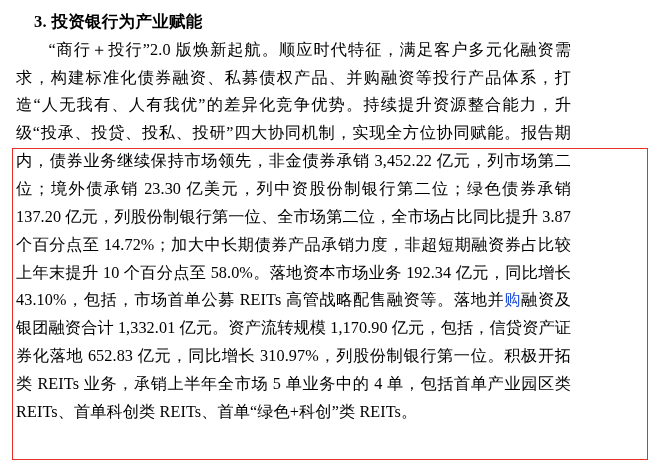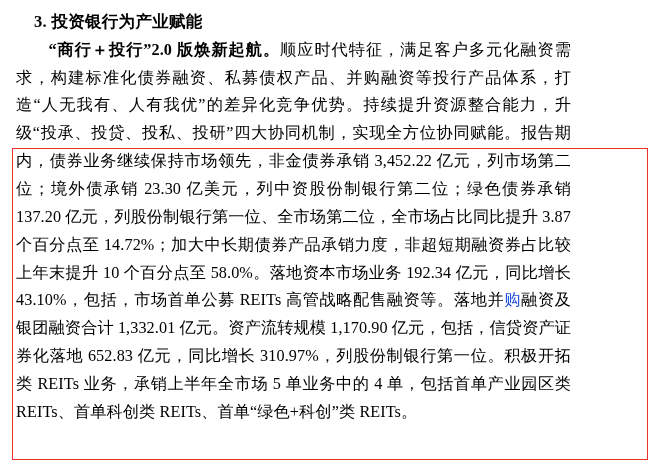--- a/index.html
+++ b/index.html
@@ -30,21 +30,21 @@
   }
   .body-text {
     font-size: 16.2px;
     line-height: 1.72;
     text-align: justify;
     text-justify: inter-ideograph;
     margin: 0;
     text-indent: 2em;
     letter-spacing: 0.1px;
   }
-  .b { font-weight: bold; }
+  .b { font-weight: normal; }
   .highlight-box {
     position: absolute;
     left: 12px;
     top: 148px;
     width: 636px;
     height: 312px;
     border: 1.6px solid #e8312a;
     box-sizing: border-box;
     pointer-events: none;
   }

